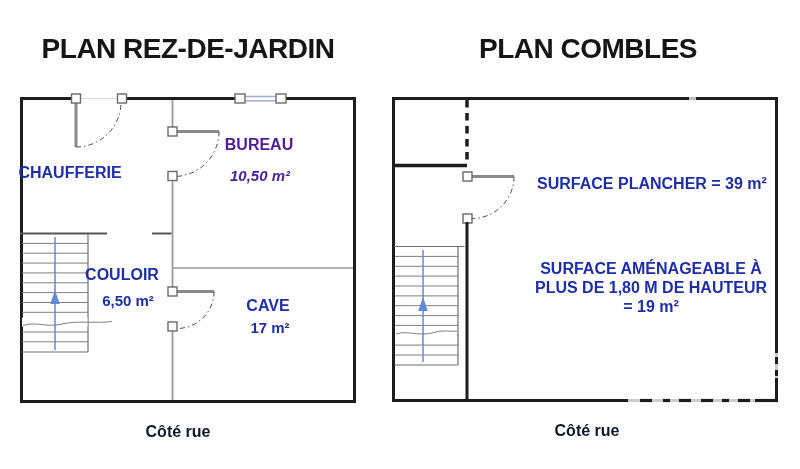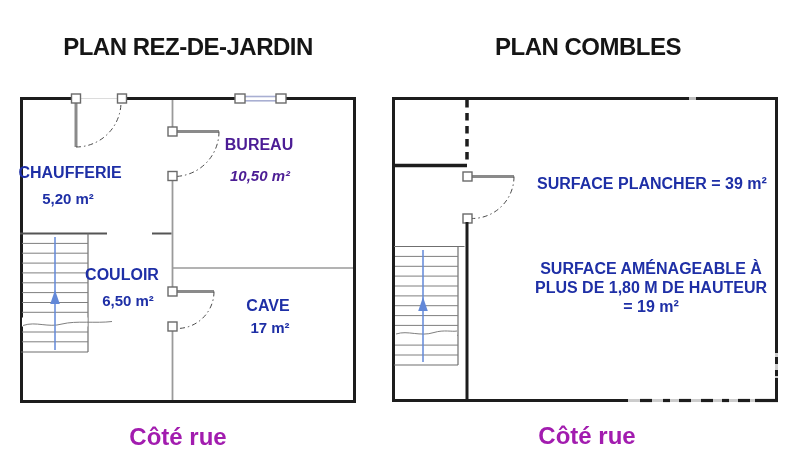--- a/index.html
+++ b/index.html
@@ -2,27 +2,27 @@
 <html><head>
 <meta charset="utf-8">
 <style>
   html,body{margin:0;padding:0;background:#ffffff;}
   .stage{
     position:relative;width:800px;height:469px;background:#ffffff;
     font-family:"Liberation Sans", sans-serif;overflow:hidden;
   }
   .plan-svg{position:absolute;left:0;top:0;width:800px;height:469px;}
   .lbl{position:absolute;font-weight:bold;text-align:center;white-space:nowrap;}
-  .title{font-size:24px;letter-spacing:-0.5px;color:#151515;}
+  .title{font-size:28px;letter-spacing:-0.5px;color:#151515;}
   .blue{color:#1e2fa6;}
   .red{color:#4c1d95;}
   .room{font-size:16px;}
   .area{font-size:15px;}
   .surface{font-size:16px;line-height:19px;}
-  .caption{font-size:24px;color:#a21caf;}
+  .caption{font-size:16px;color:#0f172a;}
   .sq{fill:#ffffff;stroke:#6a6a6a;stroke-width:1.4;}
   .arc{fill:none;stroke:#4a4a4a;stroke-width:1;stroke-dasharray:5 3 1.5 3;}
   .iw{stroke:#9a9a9a;stroke-width:1.8;}
   .wall{stroke:#1d1d1d;}
   .stair{stroke:#6f6f6f;stroke-width:1.2;}
   .tread{stroke:#7f7f7f;stroke-width:1;}
 </style>
 </head>
 <body>
 
@@ -157,21 +157,20 @@
           <polygon points="423,297 418.2,311 427.8,311" fill="#6288d8"></polygon>
         </g>
       </g>
     </g>
   </svg>
 
   <div class="lbl title" style="left:20px;top:33px;width:336px;">PLAN REZ-DE-JARDIN</div>
   <div class="lbl title" style="left:398px;top:33px;width:380px;">PLAN COMBLES</div>
 
   <div class="lbl room blue" style="left:10px;top:164px;width:120px;">CHAUFFERIE</div>
-  <div class="lbl area blue" style="left:8px;top:190px;width:120px;">5,20 m²</div>
 
   <div class="lbl room red" style="left:199px;top:136px;width:120px;">BUREAU</div>
   <div class="lbl area red" style="left:200px;top:167px;width:120px;font-style:italic;">10,50 m²</div>
 
   <div class="lbl room blue" style="left:62px;top:266px;width:120px;">COULOIR</div>
   <div class="lbl area blue" style="left:68px;top:292px;width:120px;">6,50 m²</div>
 
   <div class="lbl room blue" style="left:208px;top:297px;width:120px;">CAVE</div>
   <div class="lbl area blue" style="left:210px;top:319px;width:120px;">17 m²</div>
 

